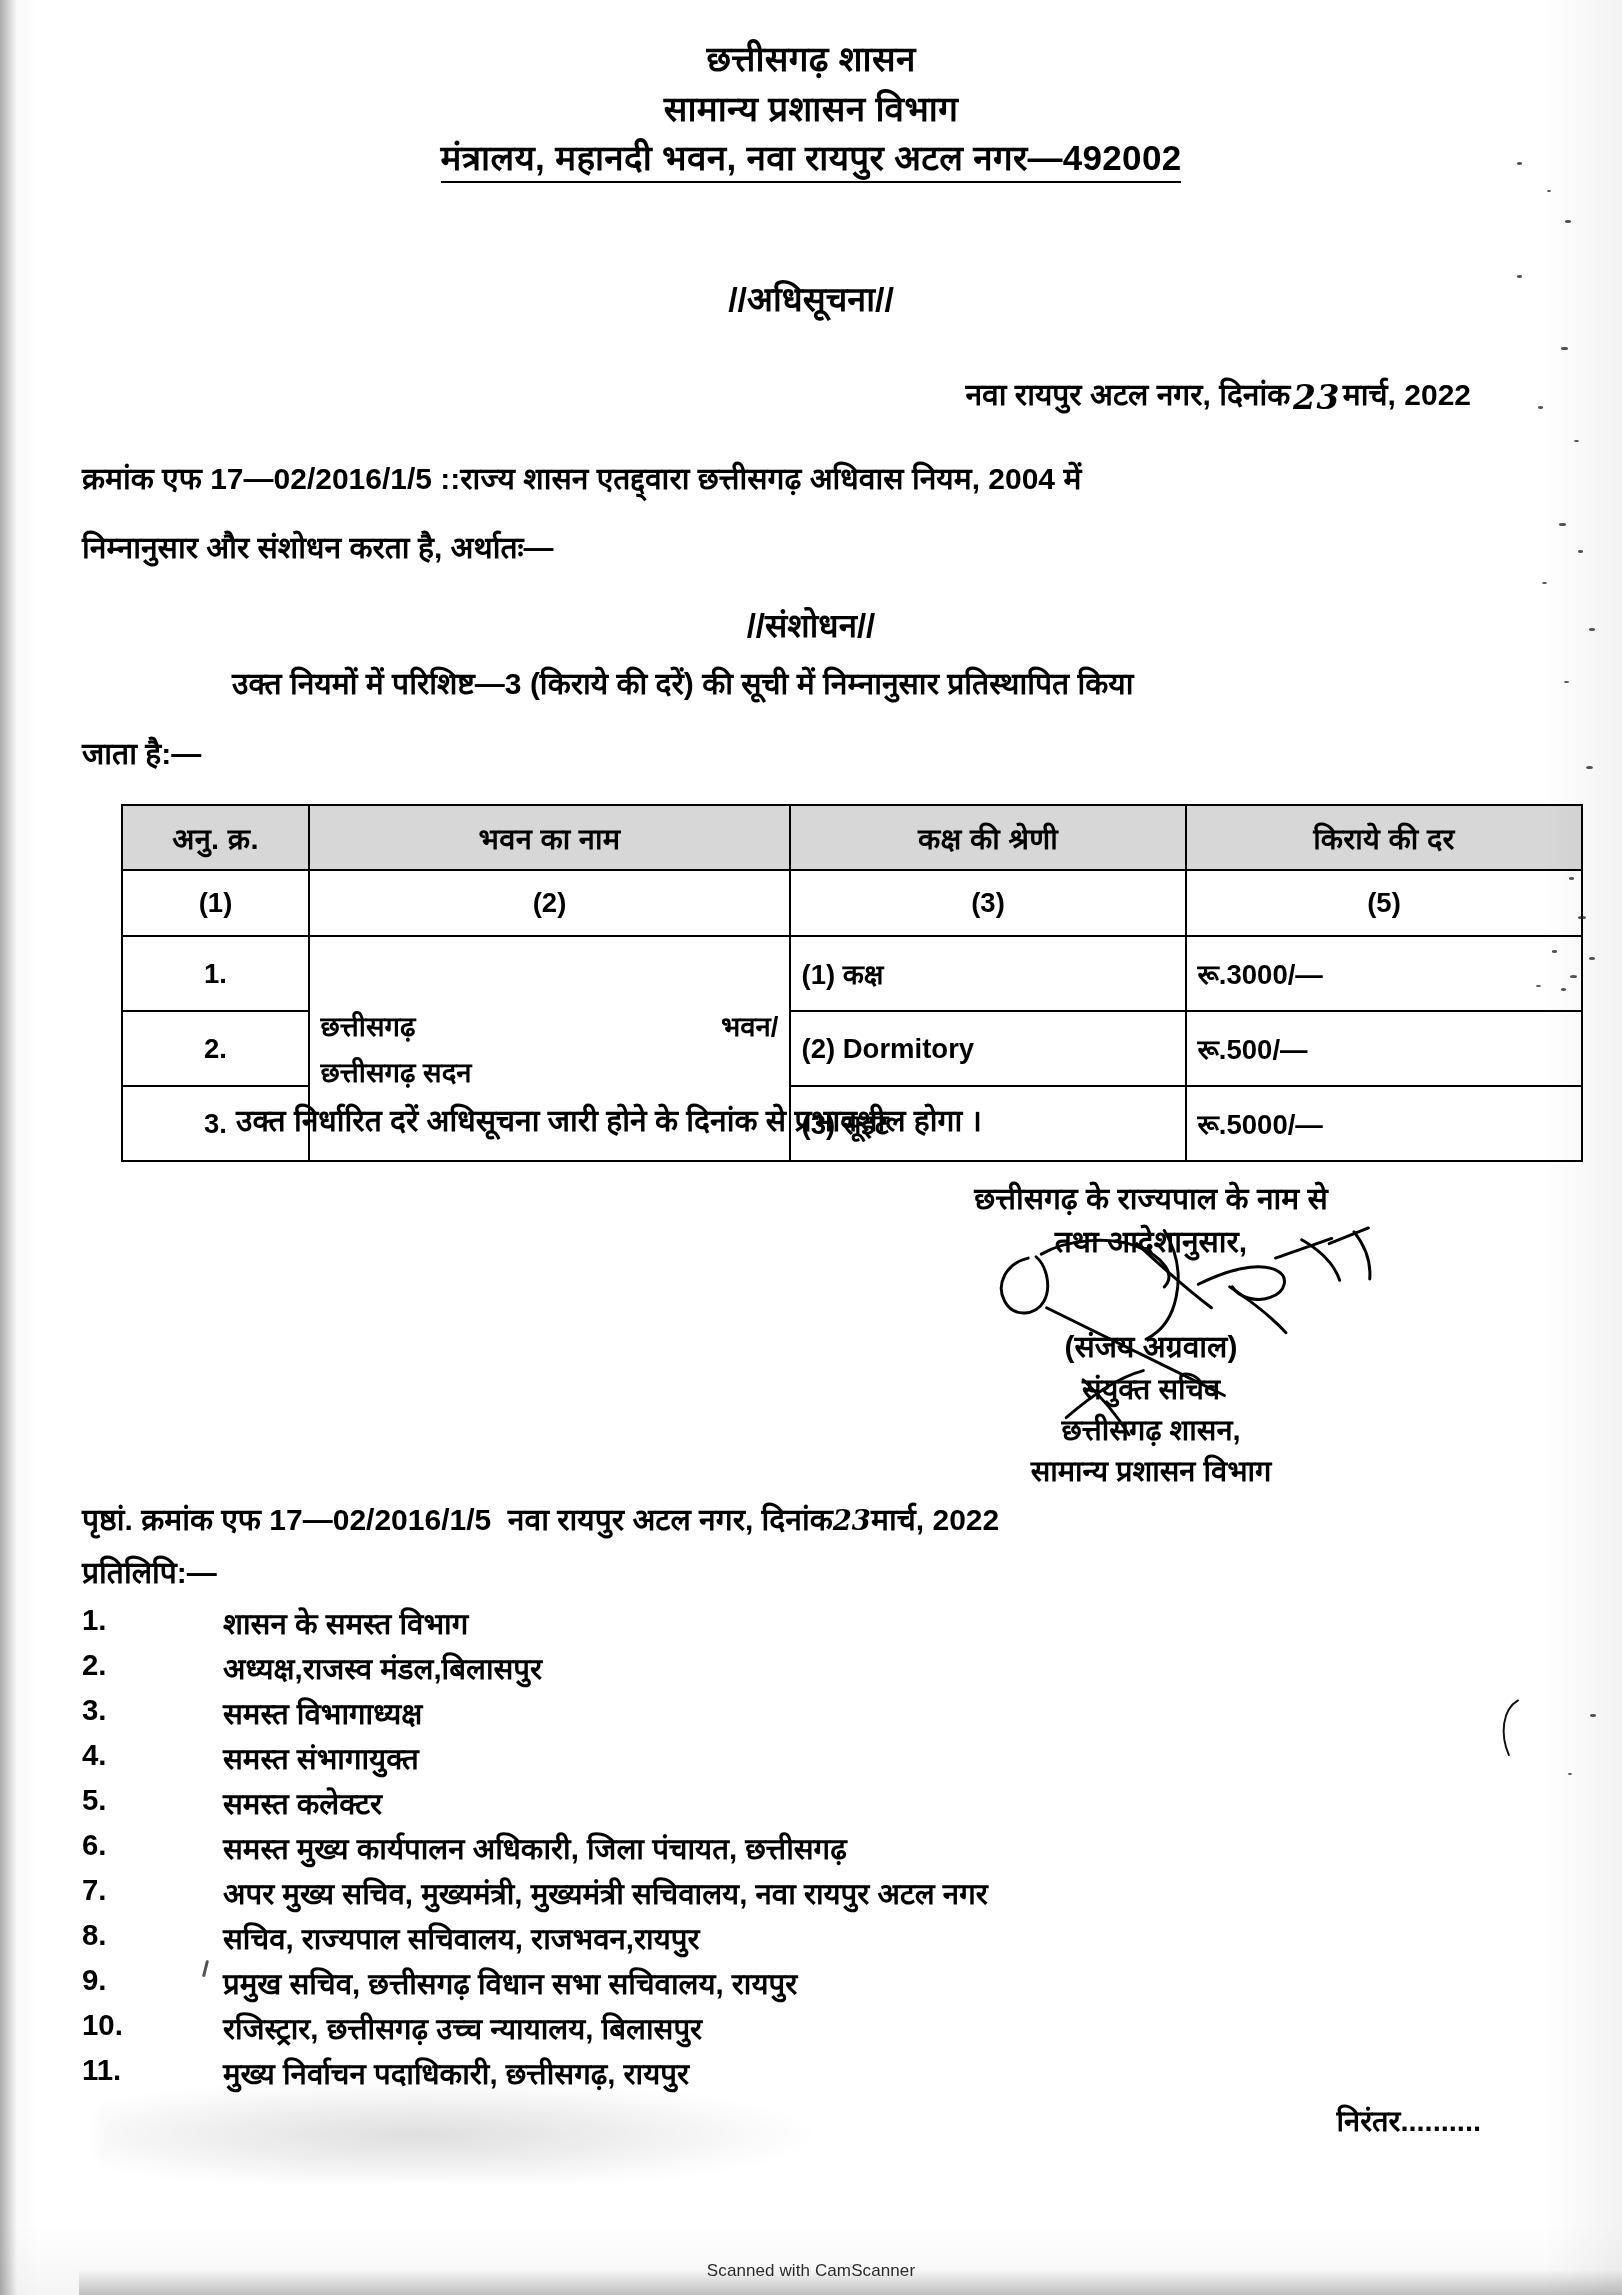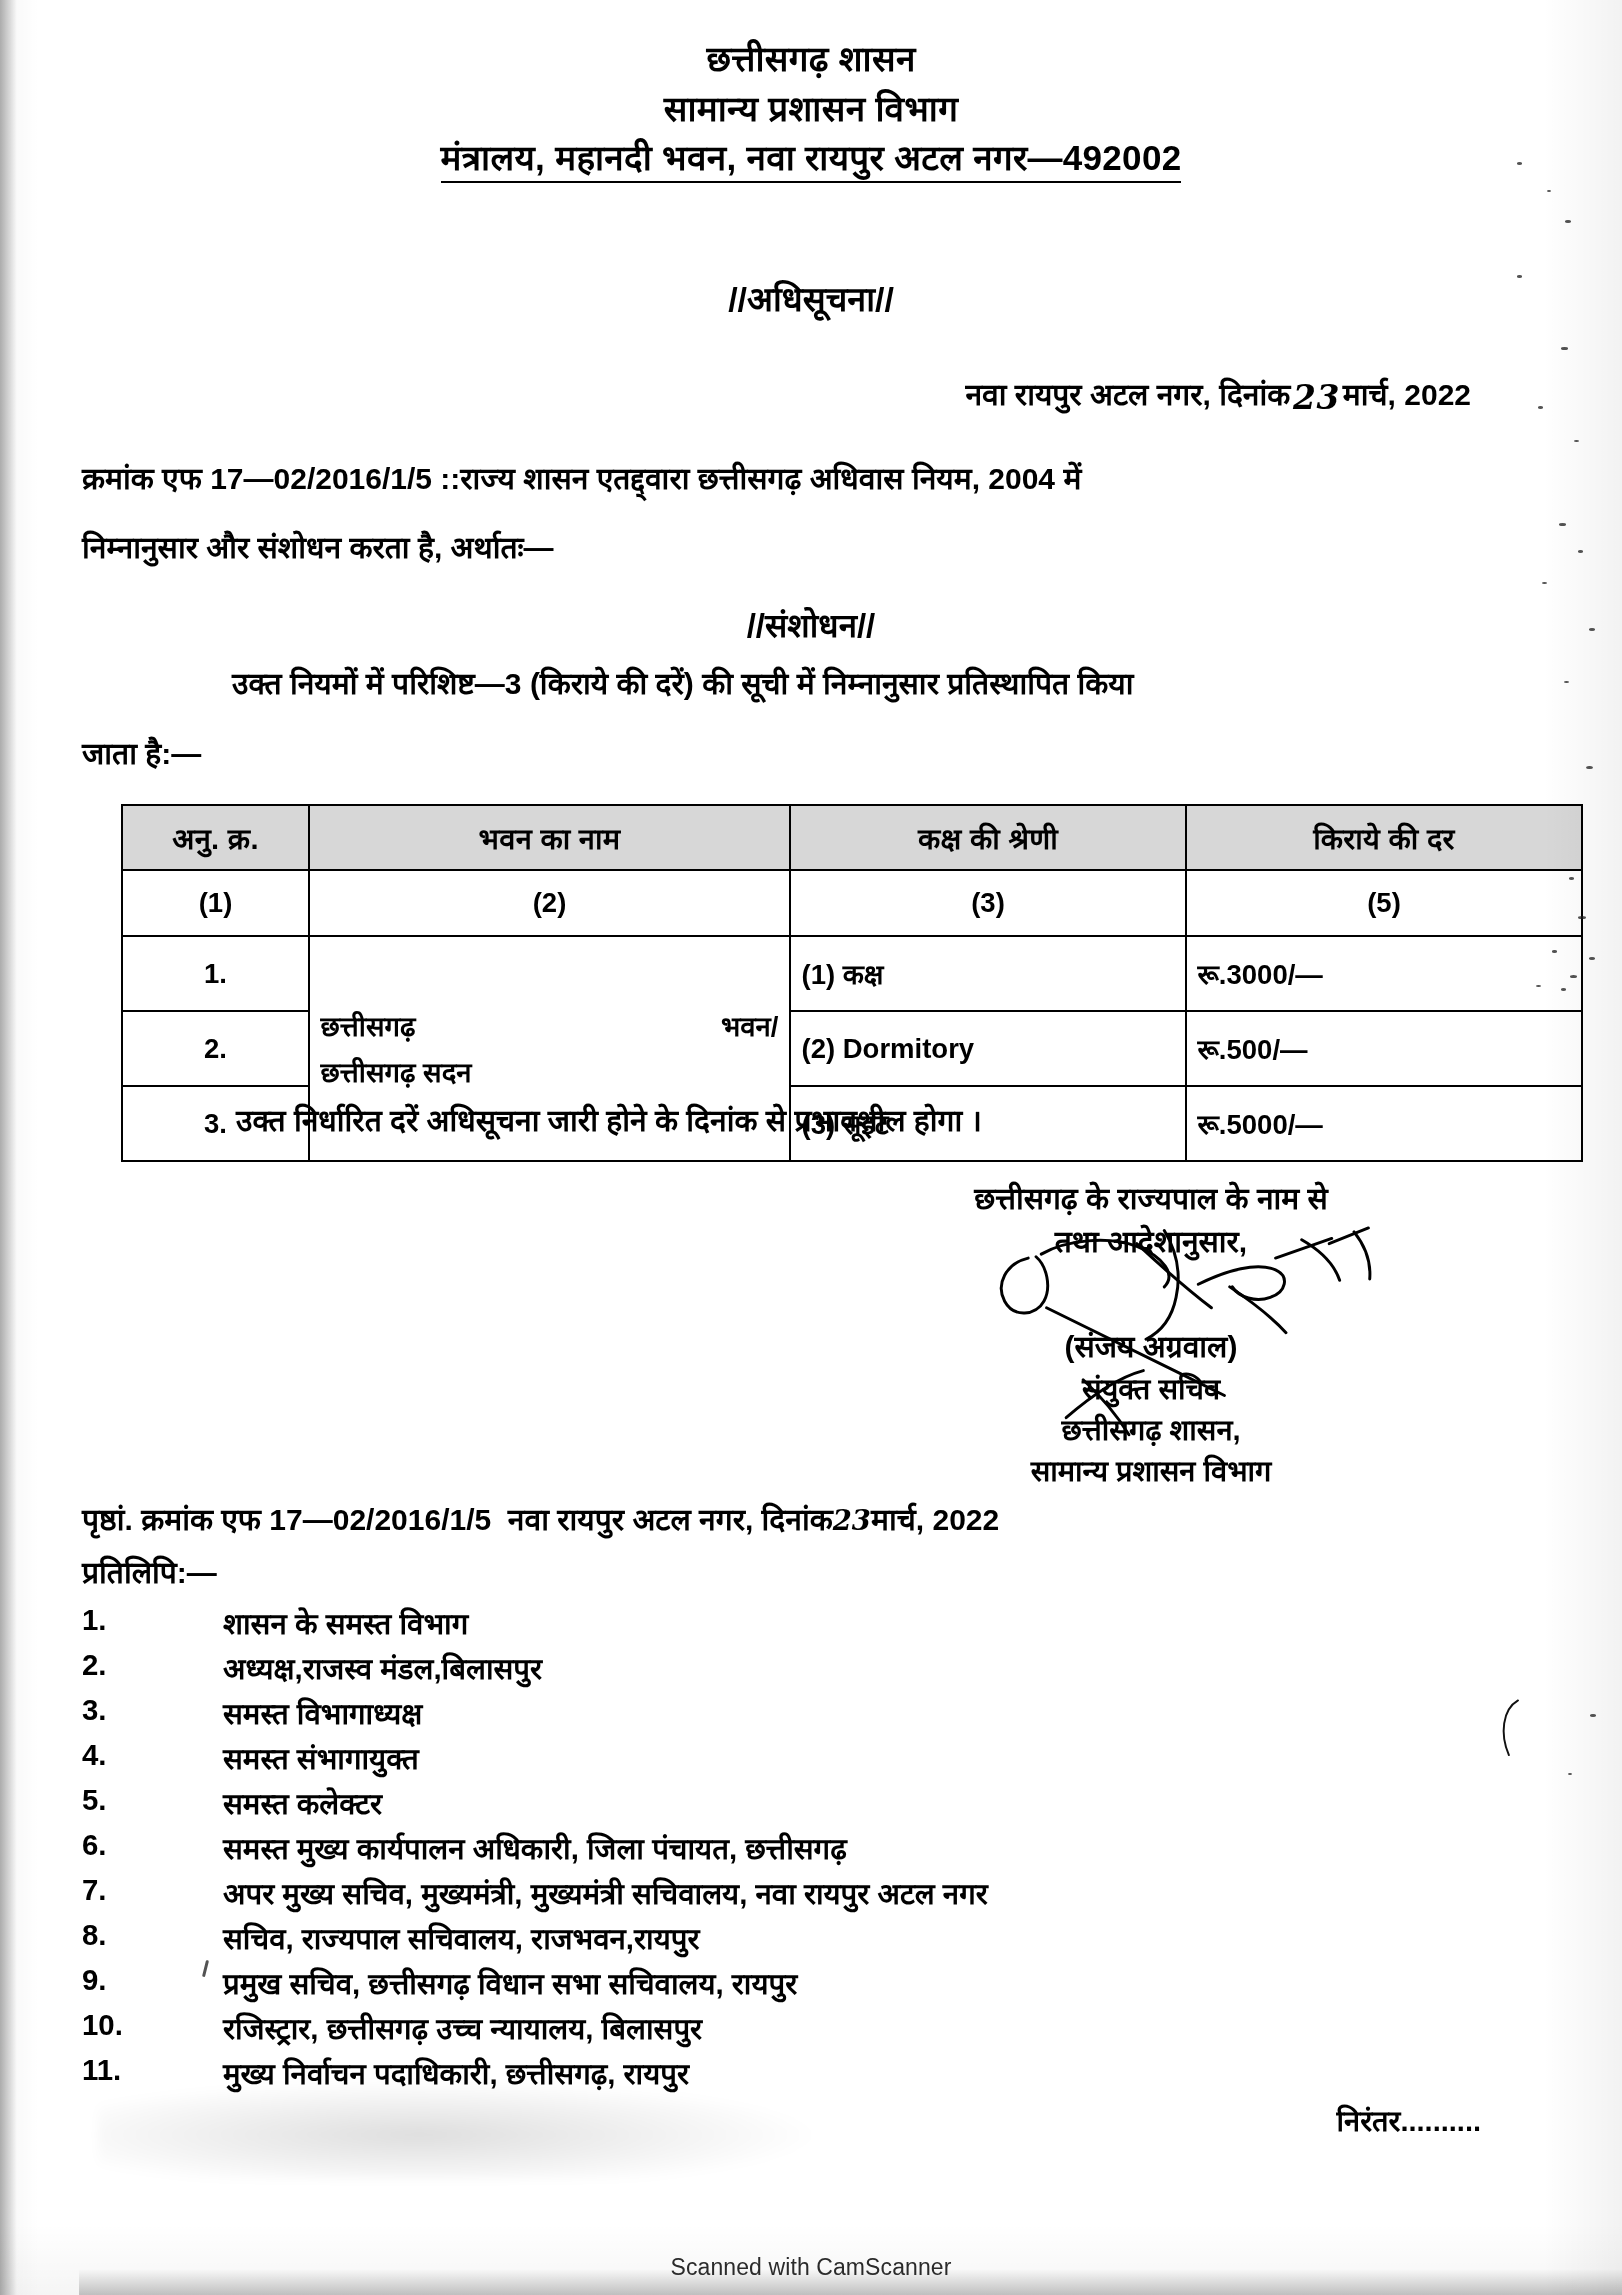--- a/index.html
+++ b/index.html
@@ -245,21 +245,21 @@
     font-size: 29px;
     font-weight: 700;
     white-space: nowrap;
   }
 
   .camscanner {
     position: absolute;
     bottom: 14.4px;
     left: 0; right: 0;
     text-align: center;
-    font-size: 23px;
+    font-size: 17px;
     color: #2b2b2b;
     letter-spacing: 0.1px;
   }
 </style>
 </head>
 <body>
 
 <div class="page">
 
   <div class="hdr hdr-1">छत्तीसगढ़ शासन</div>

